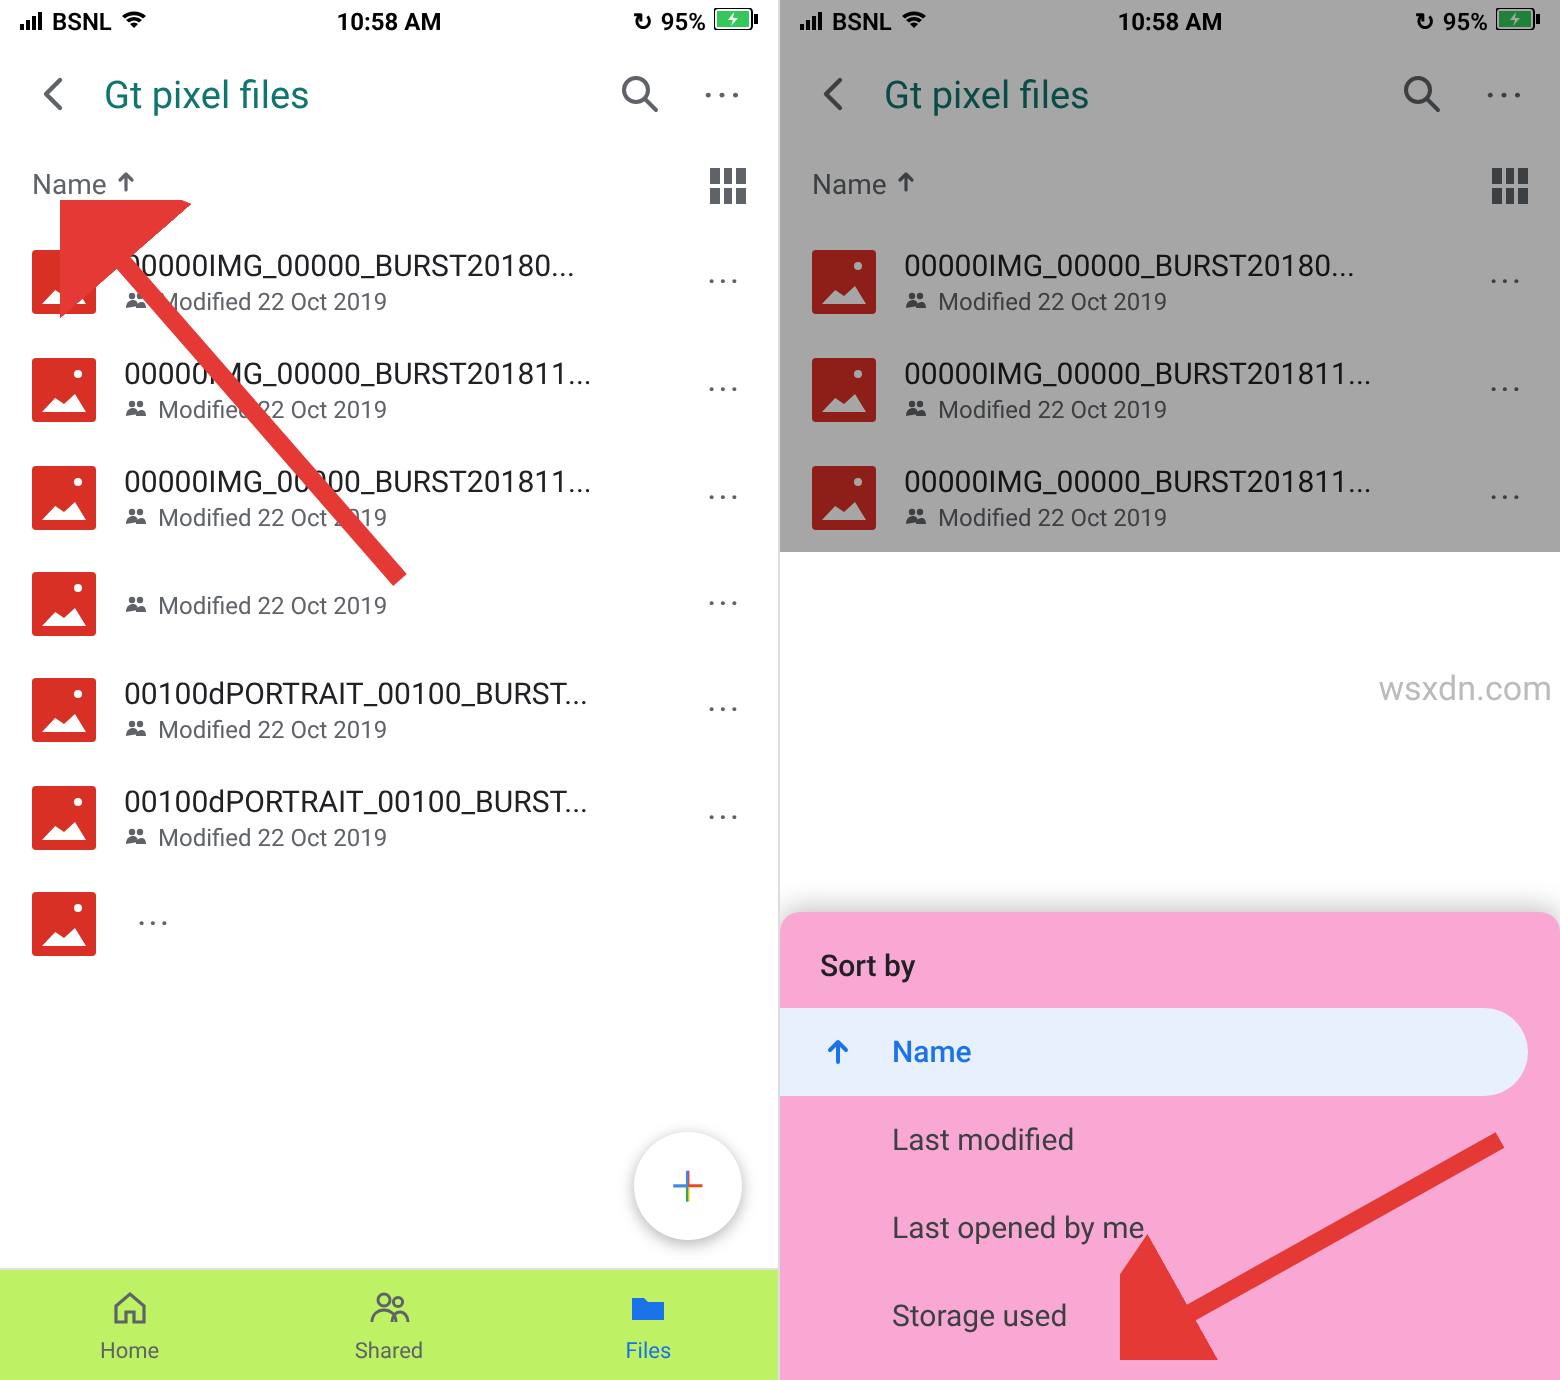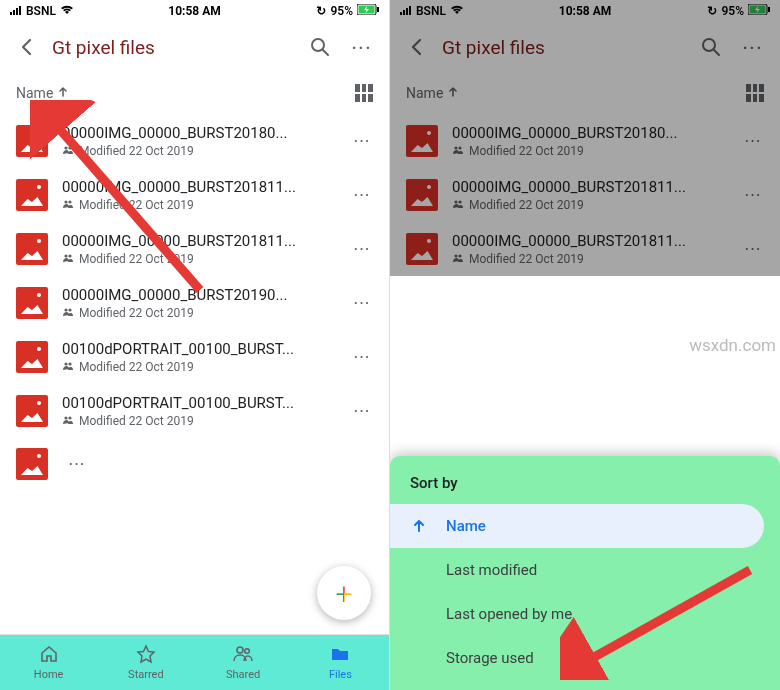--- a/index.html
+++ b/index.html
@@ -14,21 +14,21 @@
   .screens { display: flex; width: 780px; height: 690px; }
   .screen { width: 390px; height: 690px; position: relative; overflow: hidden; border-right: 1px solid #ddd; }
   .screen:last-child { border-right: none; }
   .dim-overlay { position:absolute; inset:0; background:rgba(0,0,0,0.35); pointer-events:none; }
   
   .statusbar { height: 22px; display:flex; align-items:center; justify-content:space-between; padding: 2px 10px; font-size: 12px; font-weight: 600; }
   .sb-left, .sb-right { display:flex; align-items:flex-end; gap:4px; }
   .sb-time { position:absolute; left:50%; transform:translateX(-50%); font-size:12px; font-weight:700; }
   
   .header { height: 50px; display:flex; align-items:center; padding: 0 10px; gap:8px; }
-  .title { font-size: 19px; flex:1; color:#7f1d1d; }
+  .title { font-size: 19px; flex:1; color:#0f766e; }
   .icon-btn { width:34px; height:34px; display:flex; align-items:center; justify-content:center; color:#5f6368; }
   
   .sortrow { height:42px; display:flex; align-items:center; justify-content:space-between; padding:0 16px; color:#5f6368; font-size:14px; }
   .sortlabel { display:flex; align-items:center; gap:4px; }
   .grid-icon { width:18px; height:18px; display:grid; grid-template-columns:1fr 1fr 1fr; grid-template-rows:1fr 1fr; gap:2px; }
   .grid-icon span { background:#5f6368; }
   
   .filelist { }
   .filerow { display:flex; align-items:center; padding:10px 12px 10px 16px; gap:14px; }
   .thumb { width:32px; height:32px; background:#d93025; position:relative; border-radius:2px; flex-shrink:0; }
@@ -36,26 +36,26 @@
   .thumb::before { content:""; position:absolute; top:6px; right:7px; width:4px; height:4px; border-radius:50%; background:#fff; }
   .fileinfo { flex:1; min-width:0; }
   .filename { font-size:15px; color:#202124; white-space:nowrap; overflow:hidden; text-overflow:ellipsis; }
   .filemeta { font-size:12px; color:#5f6368; display:flex; align-items:center; gap:5px; margin-top:2px; }
   .share-icon { font-size:10px; }
   .more-v { width:30px; text-align:center; color:#5f6368; font-size:18px; letter-spacing:1px; }
   
   .fab { position:absolute; right:18px; bottom:70px; width:54px; height:54px; border-radius:50%; background:#fff; box-shadow:0 2px 8px rgba(0,0,0,0.3); display:flex; align-items:center; justify-content:center; font-size:30px; font-weight:400; }
   .fab-plus { background: conic-gradient(#ea4335 0 25%, #fbbc04 25% 50%, #34a853 50% 75%, #4285f4 75% 100%); -webkit-background-clip:text; background-clip:text; color:transparent; font-weight:300; }
   
-  .bottomnav { position:absolute; bottom:0; left:0; right:0; height:56px; border-top:1px solid #e0e0e0; display:flex; background:#5eead4; }
+  .bottomnav { position:absolute; bottom:0; left:0; right:0; height:56px; border-top:1px solid #e0e0e0; display:flex; background:#bef264; }
   .navitem { flex:1; display:flex; flex-direction:column; align-items:center; justify-content:center; font-size:11px; color:#5f6368; gap:1px; }
   .navitem.active { color:#1a73e8; }
   .navicon { font-size:18px; line-height:1; }
   
-  .sheet { position:absolute; bottom:0; left:0; right:0; background:#86efac; border-top-left-radius:10px; border-top-right-radius:10px; box-shadow:0 -2px 14px rgba(0,0,0,0.25); padding:18px 0 10px; }
+  .sheet { position:absolute; bottom:0; left:0; right:0; background:#f9a8d4; border-top-left-radius:10px; border-top-right-radius:10px; box-shadow:0 -2px 14px rgba(0,0,0,0.25); padding:18px 0 10px; }
   .sheet-title { font-size:15px; font-weight:500; color:#202124; padding:0 20px 12px; }
   .sheet-item { display:flex; align-items:center; gap:18px; padding:13px 20px; font-size:15px; color:#3c4043; }
   .sheet-item .slot { width:18px; display:flex; justify-content:center; color:#1a73e8; }
   .sheet-item.selected { background:#e8f0fe; border-radius:0 24px 24px 0; margin-right:16px; color:#1a73e8; font-weight:500; }
   
   .arrow { position:absolute; pointer-events:none; }
   .watermark { position:absolute; right:4px; top:50%; transform:translateY(-50%) rotate(0deg); font-size:17px; color:#bbb; writing-mode:horizontal-tb; }
 </style>
 </head>
 <body>
@@ -172,21 +172,20 @@
                   <path d="M1 9 C1 6 3 5 4.5 5 C6 5 7 6 7 8 M6 9 C6 6.5 8 6 9 6 C10 6 11 7 11 9" fill="#5f6368"></path>
                 </svg></span>
               <span>Modified 22 Oct 2019</span>
             </div>
     </div>
     <div class="more-v">···</div>
   </div>
         <div class="filerow">
     <div class="thumb"></div>
     <div class="fileinfo">
-      <div class="filename">00000IMG_00000_BURST20190...</div>
       <div class="filemeta">
               <span class="share-icon"><svg width="12" height="10" viewBox="0 0 12 10">
                   <circle cx="4" cy="3" r="1.6" fill="#5f6368"></circle>
                   <circle cx="8" cy="3" r="1.6" fill="#5f6368"></circle>
                   <path d="M1 9 C1 6 3 5 4.5 5 C6 5 7 6 7 8 M6 9 C6 6.5 8 6 9 6 C10 6 11 7 11 9" fill="#5f6368"></path>
                 </svg></span>
               <span>Modified 22 Oct 2019</span>
             </div>
     </div>
     <div class="more-v">···</div>
@@ -232,28 +231,20 @@
     </div>
 
     <div class="bottomnav">
       <div class="navitem">
         <span class="navicon">
           <svg width="20" height="20" viewBox="0 0 20 20">
               <path d="M3 9 L10 3 L17 9 L17 17 L12 17 L12 12 L8 12 L8 17 L3 17 Z" fill="none" stroke="#5f6368" stroke-width="1.6"></path>
             </svg>
         </span>
         <span>Home</span>
-      </div>
-      <div class="navitem">
-        <span class="navicon">
-          <svg width="20" height="20" viewBox="0 0 20 20">
-              <path d="M10 2 L12.5 7.5 L18 8 L14 12 L15 18 L10 15 L5 18 L6 12 L2 8 L7.5 7.5 Z" fill="none" stroke="#5f6368" stroke-width="1.5"></path>
-            </svg>
-        </span>
-        <span>Starred</span>
       </div>
       <div class="navitem">
         <span class="navicon">
           <svg width="22" height="20" viewBox="0 0 22 20">
               <circle cx="8" cy="6" r="3" fill="none" stroke="#5f6368" stroke-width="1.5"></circle>
               <circle cx="15" cy="7" r="2.3" fill="none" stroke="#5f6368" stroke-width="1.5"></circle>
               <path d="M2 17 C2 13 5 11 8 11 C11 11 14 13 14 17 M12 17 C12 14 14 12 16 12 C18 12 20 14 20 17" fill="none" stroke="#5f6368" stroke-width="1.5"></path>
             </svg>
         </span>
         <span>Shared</span>

